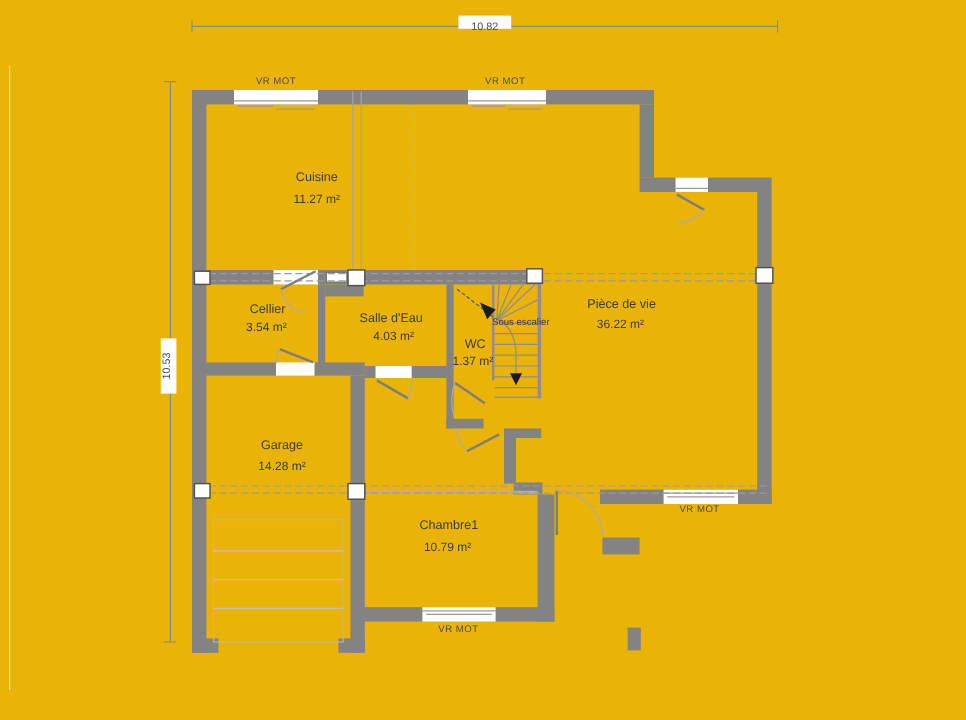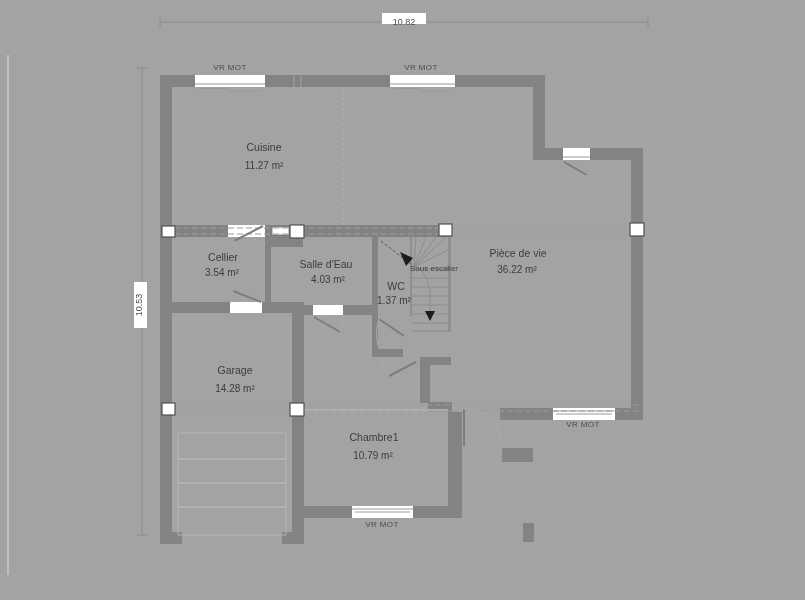--- a/index.html
+++ b/index.html
@@ -1,16 +1,16 @@
 <!DOCTYPE html>
 <html style="--wall: #838383; --line: #9a9a9a; --text: #3c3c3c; --accent_black: #1c1c1c;"><head>
 <meta charset="utf-8">
 <style>
   html,body{margin:0;padding:0;background:#ffffff;}
-  .plan{position:relative;width:805px;height:600px;background:#a3a3a3;overflow:hidden;
+  .plan{position:relative;width:805px;height:600px;background:#eab308;overflow:hidden;
         font-family:"Liberation Sans",sans-serif;}
   svg{position:absolute;left:0;top:0;}
   svg text{font-family:"Liberation Sans",sans-serif;fill:#3c3c3c;}
   .w   {fill:var(--wall,#838383);}
   .tw  {fill:#8f8f8f;}
   .win {fill:#ffffff;}
   .wl  {stroke:var(--line,#9a9a9a);stroke-width:1;fill:none;}
   .dl  {stroke:#9c9c9c;stroke-width:1;stroke-dasharray:6 3;fill:none;}
   .dot {stroke:#b3b3b3;stroke-width:1;stroke-dasharray:2 3;fill:none;}
   .leaf{stroke:#7d7d7d;stroke-width:2;fill:none;}

